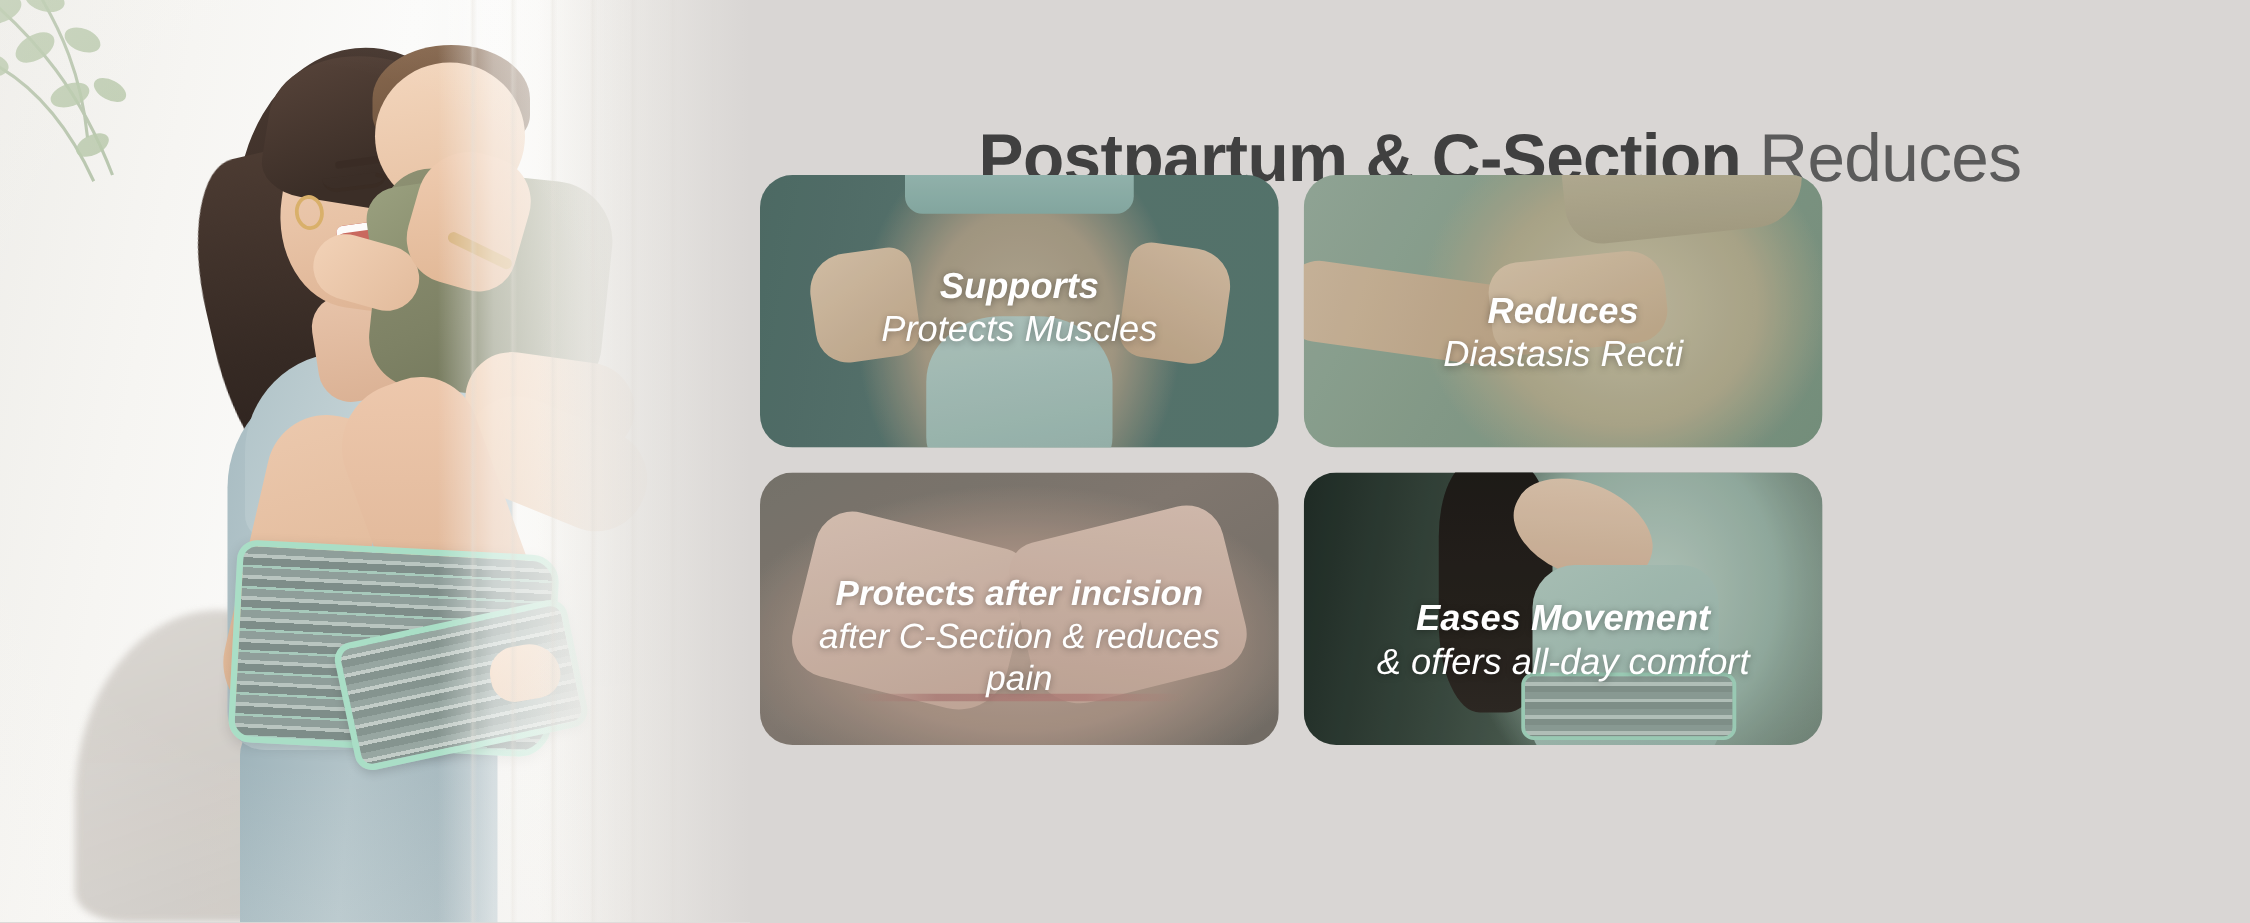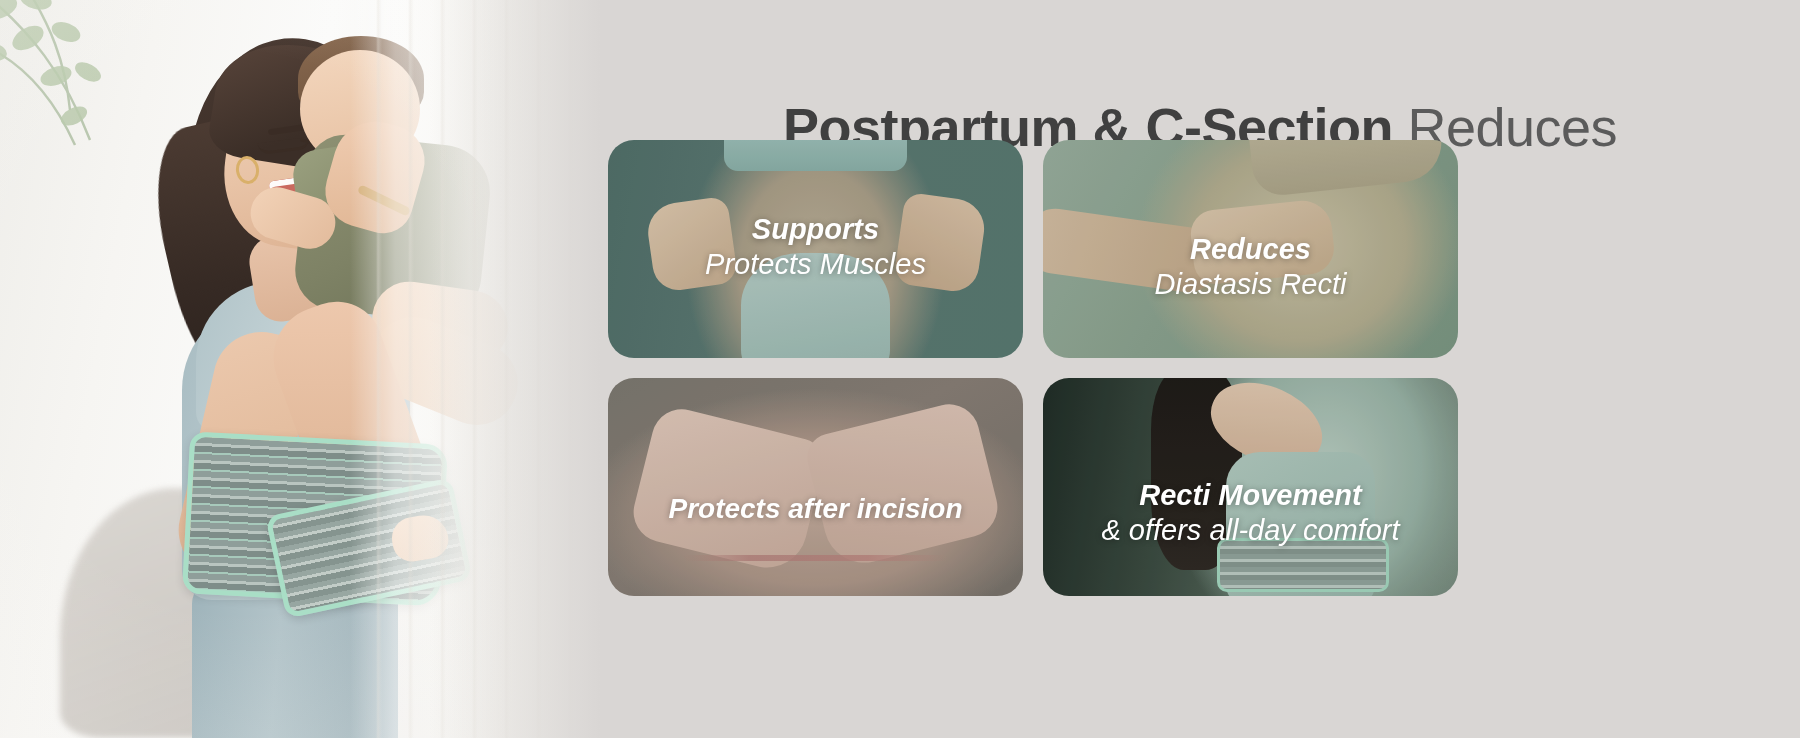--- a/index.html
+++ b/index.html
@@ -487,32 +487,33 @@
 
       <div class="card c3">
         <div class="card-bg bg3">
           <div class="hand-l3"></div>
           <div class="hand-r3"></div>
           <div class="scar3"></div>
         </div>
         <div class="card-scrim"></div>
         <div class="card-text">
           <span class="card-title">Protects after incision</span>
+          <span class="card-sub">after C-Section &amp; reduces pain</span>
         </div>
       </div>
 
       <div class="card c4">
         <div class="card-bg bg4">
           <div class="hair4"></div>
           <div class="face4"></div>
           <div class="body4"></div>
           <div class="belt4"></div>
         </div>
         <div class="card-scrim"></div>
         <div class="card-text">
-          <span class="card-title">Recti Movement</span>
+          <span class="card-title">Eases Movement</span>
           <span class="card-sub">&amp; offers all-day comfort</span>
         </div>
       </div>
 
     </div>
   </div>
 </div>
 
 </body></html>

